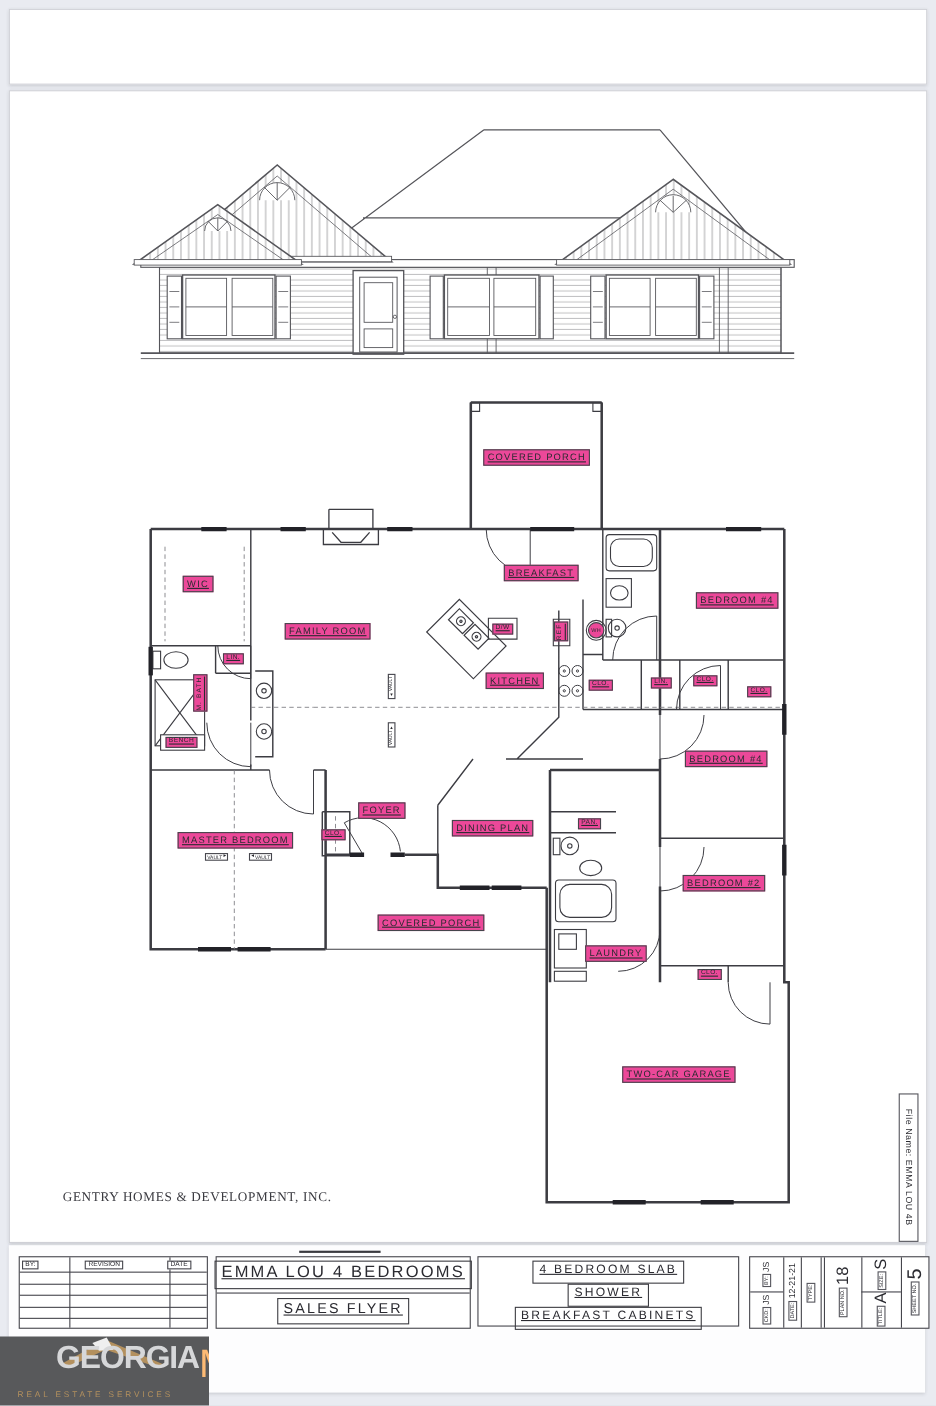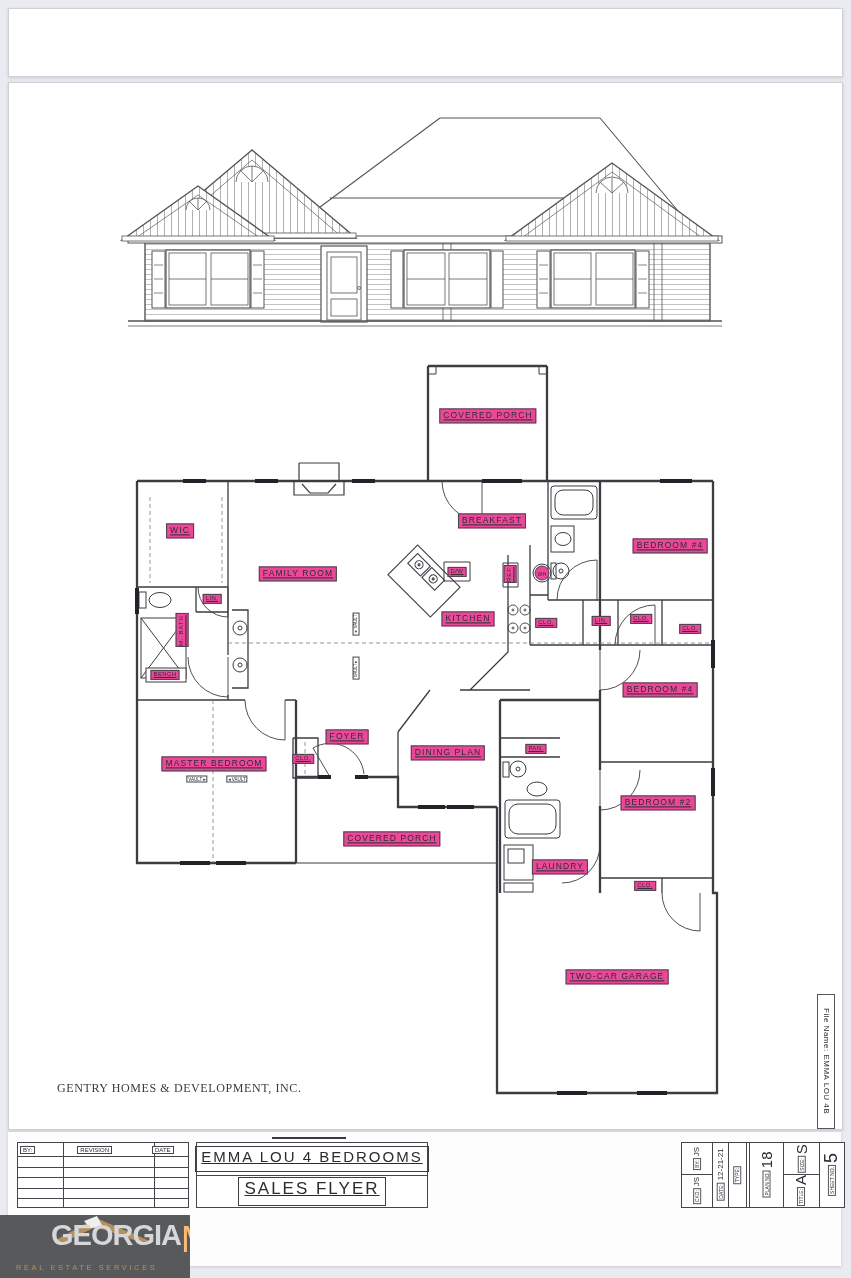--- a/index.html
+++ b/index.html
@@ -38,21 +38,21 @@
   .rev .row{height:9.5px;border-bottom:1px solid #45454c;}
   .rev .row:last-child{border-bottom:none;}
   .rev .v1,.rev .v2{position:absolute;top:0;bottom:0;width:1px;background:#45454c;}
   .rev .v1{left:45px;} .rev .v2{left:136px;}
   .tb-tag{border:1px solid #45454c;font-size:6px;padding:0 2px;background:#fff;white-space:nowrap;color:#2b2b31;}
   .emma{left:196px;top:1142px;width:230px;height:64px;display:flex;flex-direction:column;}
   .emma .c1{flex:1.05;border-bottom:1px solid #45454c;display:flex;align-items:center;justify-content:center;}
   .emma .c2{flex:1;display:flex;align-items:center;justify-content:center;}
   .boxed{border:1.5px solid #3c3c42;padding:1px 5px 6px;text-decoration:underline;
          letter-spacing:2px;white-space:nowrap;color:#2b2b31;}
-  .t-big{font-size:15px;} .t-mid{font-size:17px;} .t-sm{font-size:11px;}
+  .t-big{font-size:15px;} .t-mid{font-size:13px;} .t-sm{font-size:11px;}
   .spec{left:434px;top:1142px;width:238px;height:64px;display:flex;flex-direction:column;
         align-items:center;justify-content:space-between;padding:3px 0;box-sizing:border-box;}
   .grid{left:681px;top:1142px;width:162px;height:64px;border-width:1px;}
   .cell{position:absolute;display:flex;align-items:center;justify-content:center;overflow:visible;}
   .rot{transform:rotate(-90deg);display:flex;align-items:center;gap:2px;white-space:nowrap;}
   .tb-lbl{border:1px solid #55555c;font-size:5px;padding:0 1px;color:#2b2b31;}
   .tb-val{font-size:8px;color:#2b2b31;}
   .tb-big{font-size:15px;color:#2b2b31;}
   .vline{position:absolute;top:0;bottom:0;width:1px;background:#45454c;}
   .hline{position:absolute;left:0;right:0;height:1px;background:#45454c;}
@@ -348,20 +348,25 @@
 
   <div class="tb emma">
     <div class="c1">
       <span class="boxed t-big">EMMA LOU 4 BEDROOMS</span>
     </div>
     <div class="c2">
       <span class="boxed t-mid">SALES FLYER</span>
     </div>
   </div>
 
+  <div class="tb spec">
+    <span class="boxed t-sm">4 BEDROOM SLAB</span>
+    <span class="boxed t-sm">SHOWER</span>
+    <span class="boxed t-sm">BREAKFAST CABINETS</span>
+  </div>
 
   <div class="tb grid">
     <div class="vline" style="left:30px;"></div>
     <div class="vline" style="left:46px;"></div>
     <div class="vline" style="left:64px;"></div>
     <div class="vline" style="left:67px;"></div>
     <div class="vline" style="left:101px;"></div>
     <div class="vline" style="left:137px;"></div>
     <div class="hline" style="top:31px;right:132px;"></div>
     <div class="hline" style="top:31px;left:101px;right:25px;"></div>

